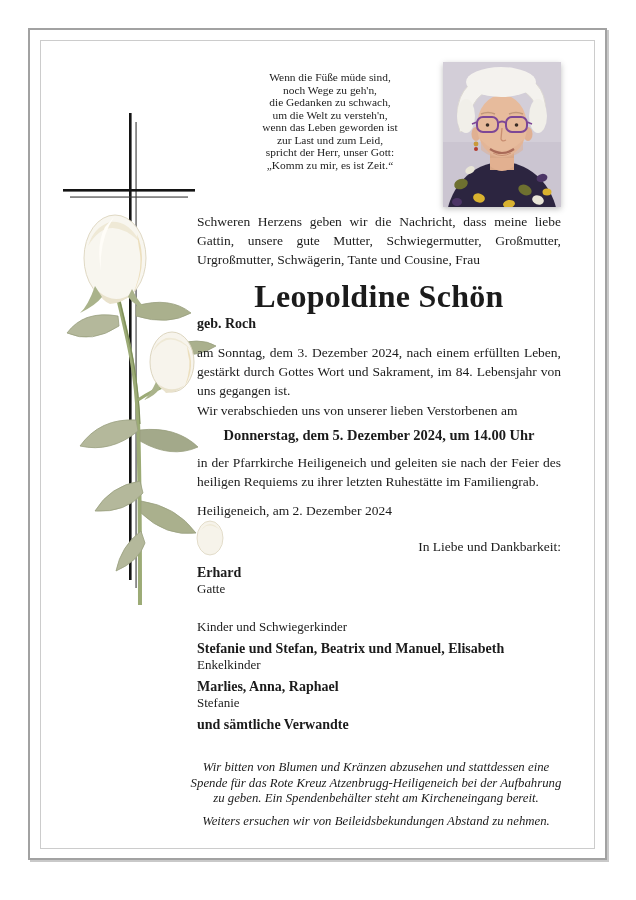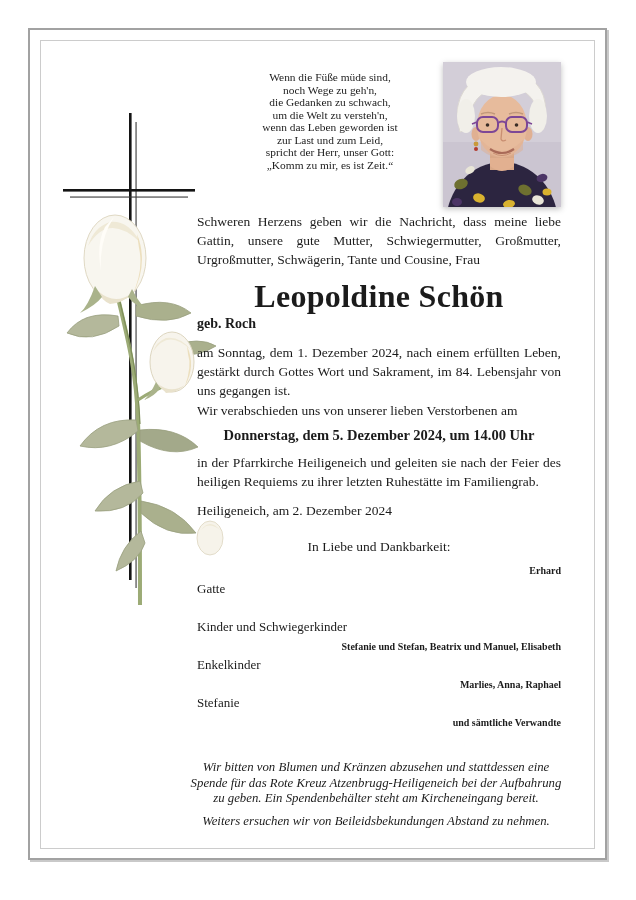--- a/index.html
+++ b/index.html
@@ -10,23 +10,23 @@
   .frame-inner{position:absolute;left:40px;top:40px;right:41px;bottom:47px;
         border:1px solid #cccccc;}
   .abs{position:absolute;}
   .col{left:197px;width:364px;}
   .poem{left:222px;top:71px;width:216px;text-align:center;font-size:11.4px;
         line-height:12.5px;white-space:pre-line;}
   .para{font-size:13.5px;line-height:19px;text-align:justify;}
   .line{font-size:13.5px;line-height:19px;}
   .name{top:278px;font-size:32px;font-weight:bold;text-align:center;letter-spacing:.3px;}
   .maiden{top:316px;font-size:14px;font-weight:bold;text-align:left;}
-  .center{text-align:center;}
+  .center{text-align:right;}
   .bold-line{font-size:14.5px;font-weight:bold;text-align:center;}
-  .names{font-size:10px;font-weight:bold;text-align:right;}
+  .names{font-size:14px;font-weight:bold;text-align:left;}
   .relation{font-size:13px;text-align:left;}
   .italic-block{left:190px;width:372px;font-size:12.8px;line-height:15.5px;
         font-style:italic;text-align:center;}
   .footer{left:0;top:866px;width:636px;text-align:center;
         font-family:"Liberation Sans",sans-serif;font-size:11px;color:#b3b3b3;letter-spacing:.2px;}
   .graphic{left:40px;top:100px;width:200px;height:520px;}
   .photo{left:443px;top:62px;width:118px;height:145px;box-shadow:0 2px 6px rgba(0,0,0,.25);
         background:#d2cdd7;}
   .photo svg{display:block;}
 </style>
@@ -132,21 +132,21 @@
 wenn das Leben geworden ist
 zur Last und zum Leid,
 spricht der Herr, unser Gott:
 „Komm zu mir, es ist Zeit.“</div>
 
   <div class="abs col para" style="top:212px;">Schweren Herzens geben wir die Nachricht, dass meine liebe Gattin, unsere gute Mutter, Schwiegermutter, Großmutter, Urgroßmutter, Schwägerin, Tante und Cousine, Frau</div>
 
   <div class="abs col name">Leopoldine Schön</div>
   <div class="abs col maiden">geb. Roch</div>
 
-  <div class="abs col para" style="top:343px;">am Sonntag, dem 1. Dezember 2024, nach einem erfüllten Leben, gestärkt durch Gottes Wort und Sakrament, im 84. Lebensjahr von uns gegangen ist.</div>
+  <div class="abs col para" style="top:343px;">am Sonntag, dem 3. Dezember 2024, nach einem erfüllten Leben, gestärkt durch Gottes Wort und Sakrament, im 84. Lebensjahr von uns gegangen ist.</div>
 
   <div class="abs col line" style="top:401px;">Wir verabschieden uns von unserer lieben Verstorbenen am</div>
   <div class="abs col bold-line" style="top:427px;">Donnerstag, dem 5. Dezember 2024, um 14.00 Uhr</div>
   <div class="abs col para" style="top:453px;">in der Pfarrkirche Heiligeneich und geleiten sie nach der Feier des heiligen Requiems zu ihrer letzten Ruhestätte im Familiengrab.</div>
 
   <div class="abs col line" style="top:501px;">Heiligeneich, am 2. Dezember 2024</div>
 
   <div class="abs col center" style="top:539px;font-size:13.5px;">In Liebe und Dankbarkeit:</div>
 
   <div class="abs col names" style="top:565px;">Erhard</div>

